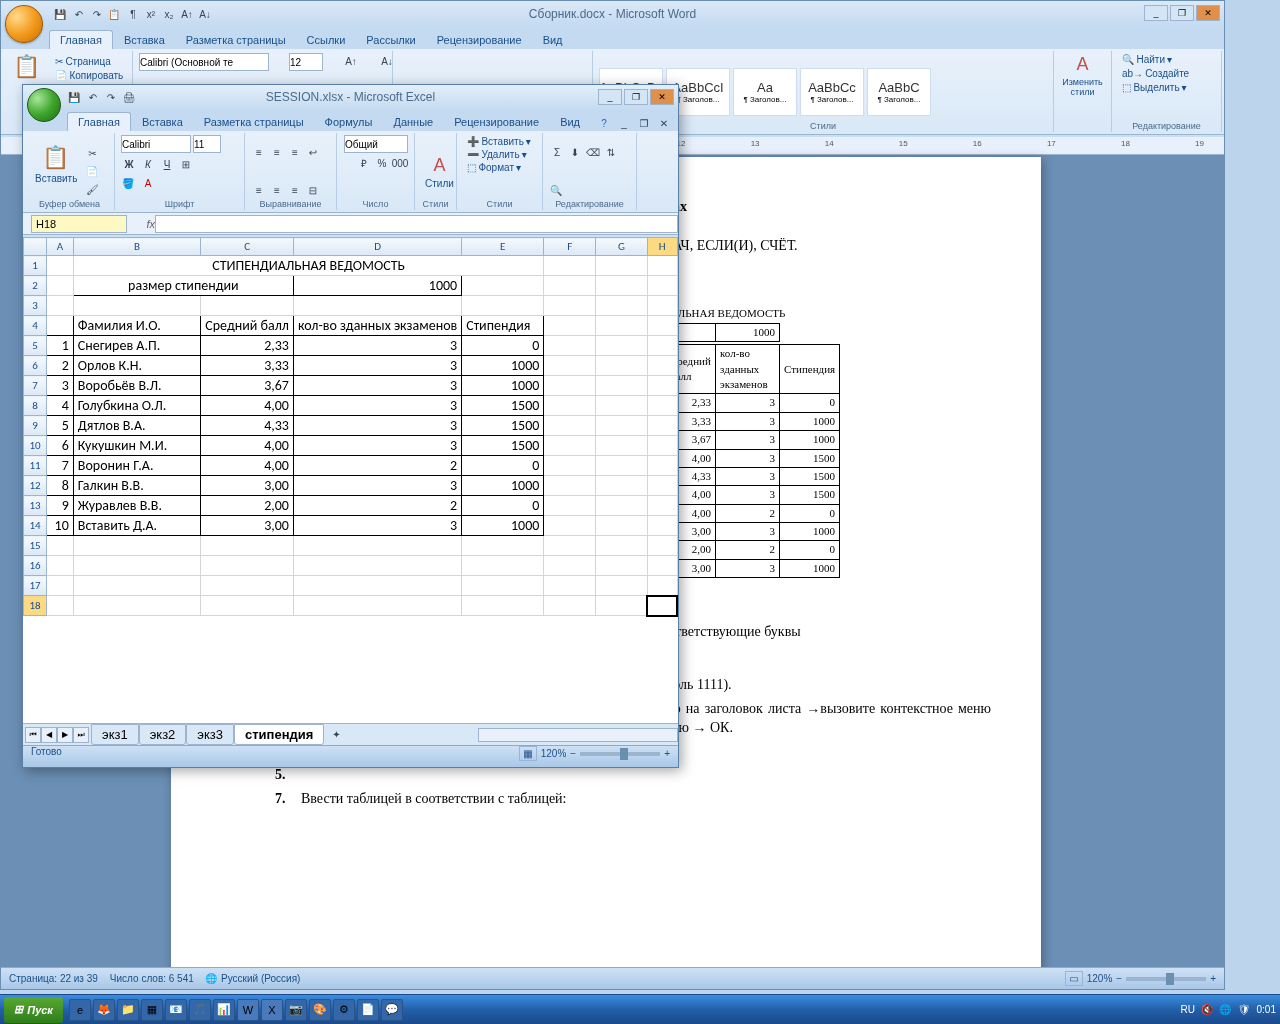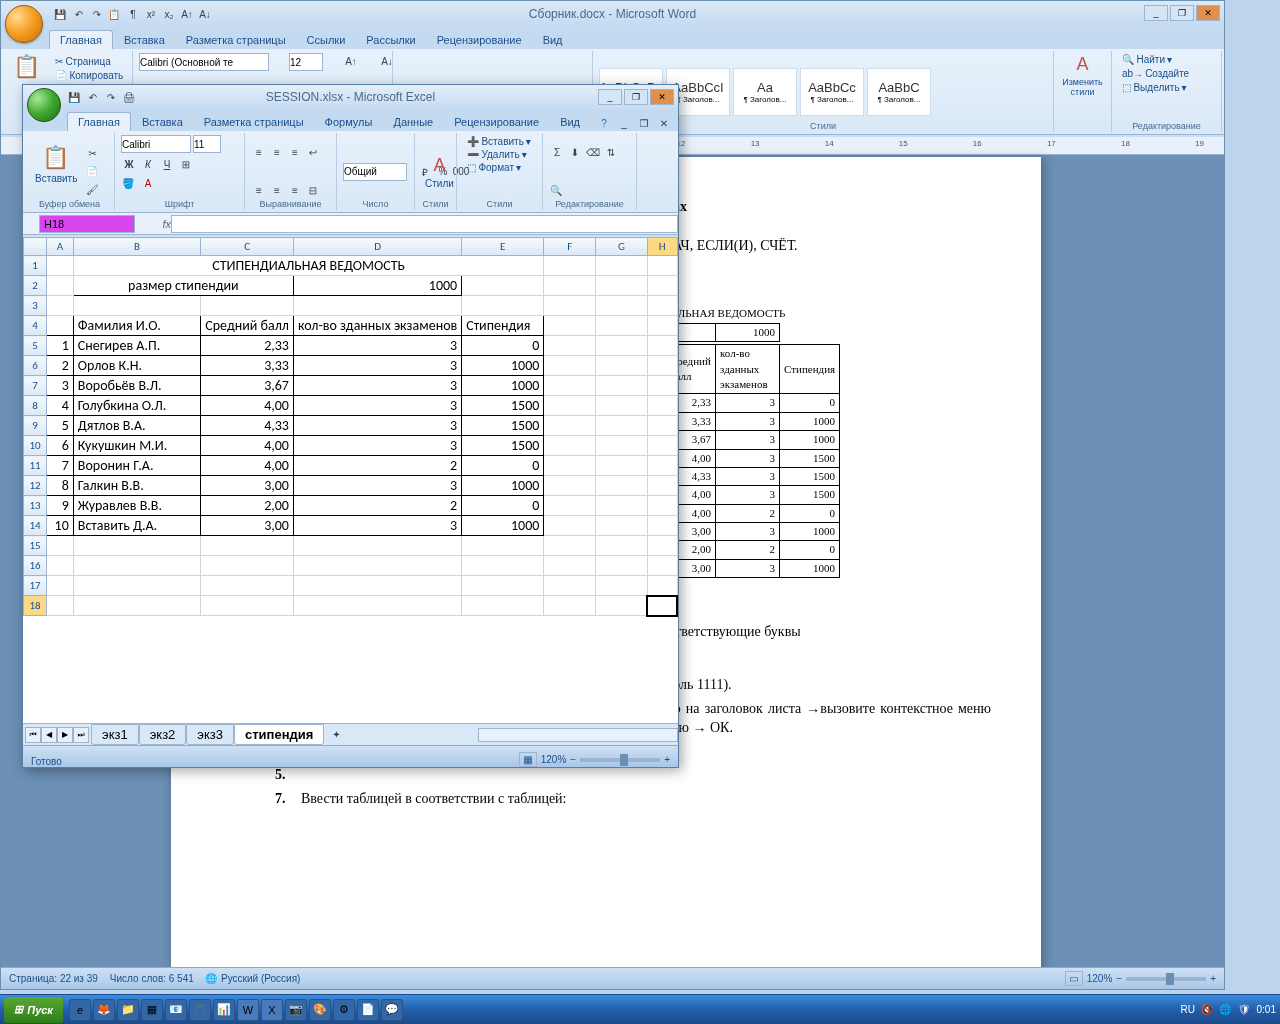--- a/index.html
+++ b/index.html
@@ -44,21 +44,21 @@
 
 
 .excel-window { position: absolute; left: 22px; top: 84px; width: 657px; height: 684px; background: #cee1f4; border: 1px solid #5a7fa6; box-shadow: 3px 3px 12px rgba(0,0,0,.35); z-index: 10; }
 .excel-title-bar { height: 24px; background: linear-gradient(#e3effb,#c6dbf0); display: flex; align-items: center; position: relative; }
 .excel-orb { width: 34px; height: 34px; background: radial-gradient(circle at 30% 30%, #a8e89a, #3fa62e, #1f6b14); border-radius: 50%; position: absolute; left: 4px; top: 3px; z-index: 5; border: 1px solid #1a5a0e; }
 .excel-title { position: absolute; left: 50%; transform: translateX(-50%); color: #4a6b8c; font-size: 12px; }
 .excel-ribbon-tabs { height: 22px; background: #c3daf1; display: flex; padding-left: 44px; align-items: flex-end; gap: 1px; }
 .excel-ribbon { height: 82px; background: linear-gradient(#e8f1fb,#d9e8f7); border-bottom: 1px solid #9cb4d0; display: flex; padding: 2px; }
 
 .excel-formula-bar { height: 22px; background: #e8f1fb; border-bottom: 1px solid #9cb4d0; display: flex; align-items: center; }
-.name-box { width: 96px; height: 18px; border: 1px solid #9cb4d0; background: #d946ef; margin: 0 16px; padding: 0 4px; font-size: 11px; display: flex; align-items: center; }
+.name-box { width: 96px; height: 18px; border: 1px solid #9cb4d0; background: #fef9c3; margin: 0 8px; padding: 0 4px; font-size: 11px; display: flex; align-items: center; }
 .fx-label { width: 20px; font-style: italic; color: #666; text-align: right; }
 .formula-input { flex: 1; height: 18px; border: 1px solid #9cb4d0; background: white; }
 
 
 .excel-grid-area { position: absolute; top: 152px; left: 0; right: 0; bottom: 44px; background: white; overflow: hidden; }
 .excel-grid { border-collapse: collapse; font-family: Calibri, sans-serif; font-size: 14px; }
 .excel-grid th { background: linear-gradient(#f5f9fd,#dce8f5); border: 1px solid #9cb4d0; font-weight: normal; color: #1a4f8a; font-size: 11px; height: 18px; }
 .excel-grid th.row-hdr { width: 28px; }
 .excel-grid th.col-hdr { text-align: center; }
 .excel-grid th.active-col { background: #fcd983; }
@@ -68,21 +68,21 @@
 .excel-grid td.ctr { text-align: center; }
 .excel-grid .data-border { border: 1px solid #000; }
 .active-cell { border: 2px solid #000 !important; position: relative; }
 
 .excel-tabs { position: absolute; bottom: 22px; left: 0; right: 0; height: 22px; background: #d9e8f7; display: flex; align-items: center; border-top: 1px solid #9cb4d0; }
 .nav-btns { display: flex; gap: 0; padding: 0 2px; }
 .nav-btn { width: 16px; height: 16px; border: 1px solid #9cb4d0; background: #e8f1fb; font-size: 8px; display: flex; align-items: center; justify-content: center; cursor: pointer; }
 .sheet-tab { padding: 2px 10px; border: 1px solid #9cb4d0; background: #d9e8f7; font-size: 13px; cursor: pointer; border-radius: 0 0 3px 3px; }
 .sheet-tab.active { background: white; font-weight: bold; }
 
-.excel-status { position: absolute; bottom: 0; left: 0; right: 0; height: 22px; background: linear-gradient(#cee1f4,#a9c7e8); border-top: 1px solid #8aabce; display: flex; align-items: flex-end; padding: 0 8px; font-size: 10px; color: #1a4f8a; justify-content: space-between; }
+.excel-status { position: absolute; bottom: 0; left: 0; right: 0; height: 22px; background: linear-gradient(#cee1f4,#a9c7e8); border-top: 1px solid #8aabce; display: flex; align-items: flex-start; padding: 0 8px; font-size: 10px; color: #1a4f8a; justify-content: space-between; }
 
 
 .taskbar { position: absolute; bottom: 0; left: 0; right: 0; height: 30px; background: linear-gradient(#3a8de0,#235faa,#1a4a8c); display: flex; align-items: center; padding: 0 4px; z-index: 100; border-top: 1px solid #1a4a8c; }
 .start-btn { height: 26px; padding: 0 10px; background: linear-gradient(#58a832,#2f7d1a); color: white; font-weight: bold; border-radius: 3px; display: flex; align-items: center; cursor: pointer; font-size: 11px; font-style: italic; }
 .task-icons { display: flex; gap: 2px; margin-left: 6px; }
 .task-icon { width: 22px; height: 22px; background: #3467a8; border: 1px solid #2a5488; display: flex; align-items: center; justify-content: center; cursor: pointer; border-radius: 2px; }
 .tray { margin-left: auto; display: flex; align-items: center; gap: 6px; color: white; font-size: 10px; }
 
 .zoom-ctrl { display: flex; align-items: center; gap: 4px; margin-left: auto; }
 .zoom-slider { width: 80px; height: 4px; background: #9cb4d0; position: relative; }
@@ -435,21 +435,21 @@
         <span class="qat-icon">≡</span>
         <span class="qat-icon">↩</span>
         <span class="qat-icon">≡</span>
         <span class="qat-icon">≡</span>
         <span class="qat-icon">≡</span>
         <span class="qat-icon">⊟</span>
       </div>
       <div class="ribbon-group-label">Выравнивание</div>
     </div>
     <div class="ribbon-group" style="width:78px">
-      <div class="rg-content" style="flex-direction:row;align-items:center;gap:10px">
+      <div class="rg-content" style="flex-direction:column;align-items:flex-end;gap:2px">
         <input class="font-select" style="width: 64px;" value="Общий">
         <div style="display:flex;gap:2px">
           <span class="qat-icon">₽</span>
           <span class="qat-icon">%</span>
           <span class="qat-icon">000</span>
         </div>
       </div>
       <div class="ribbon-group-label">Число</div>
     </div>
     <div class="ribbon-group" style="width:42px">

